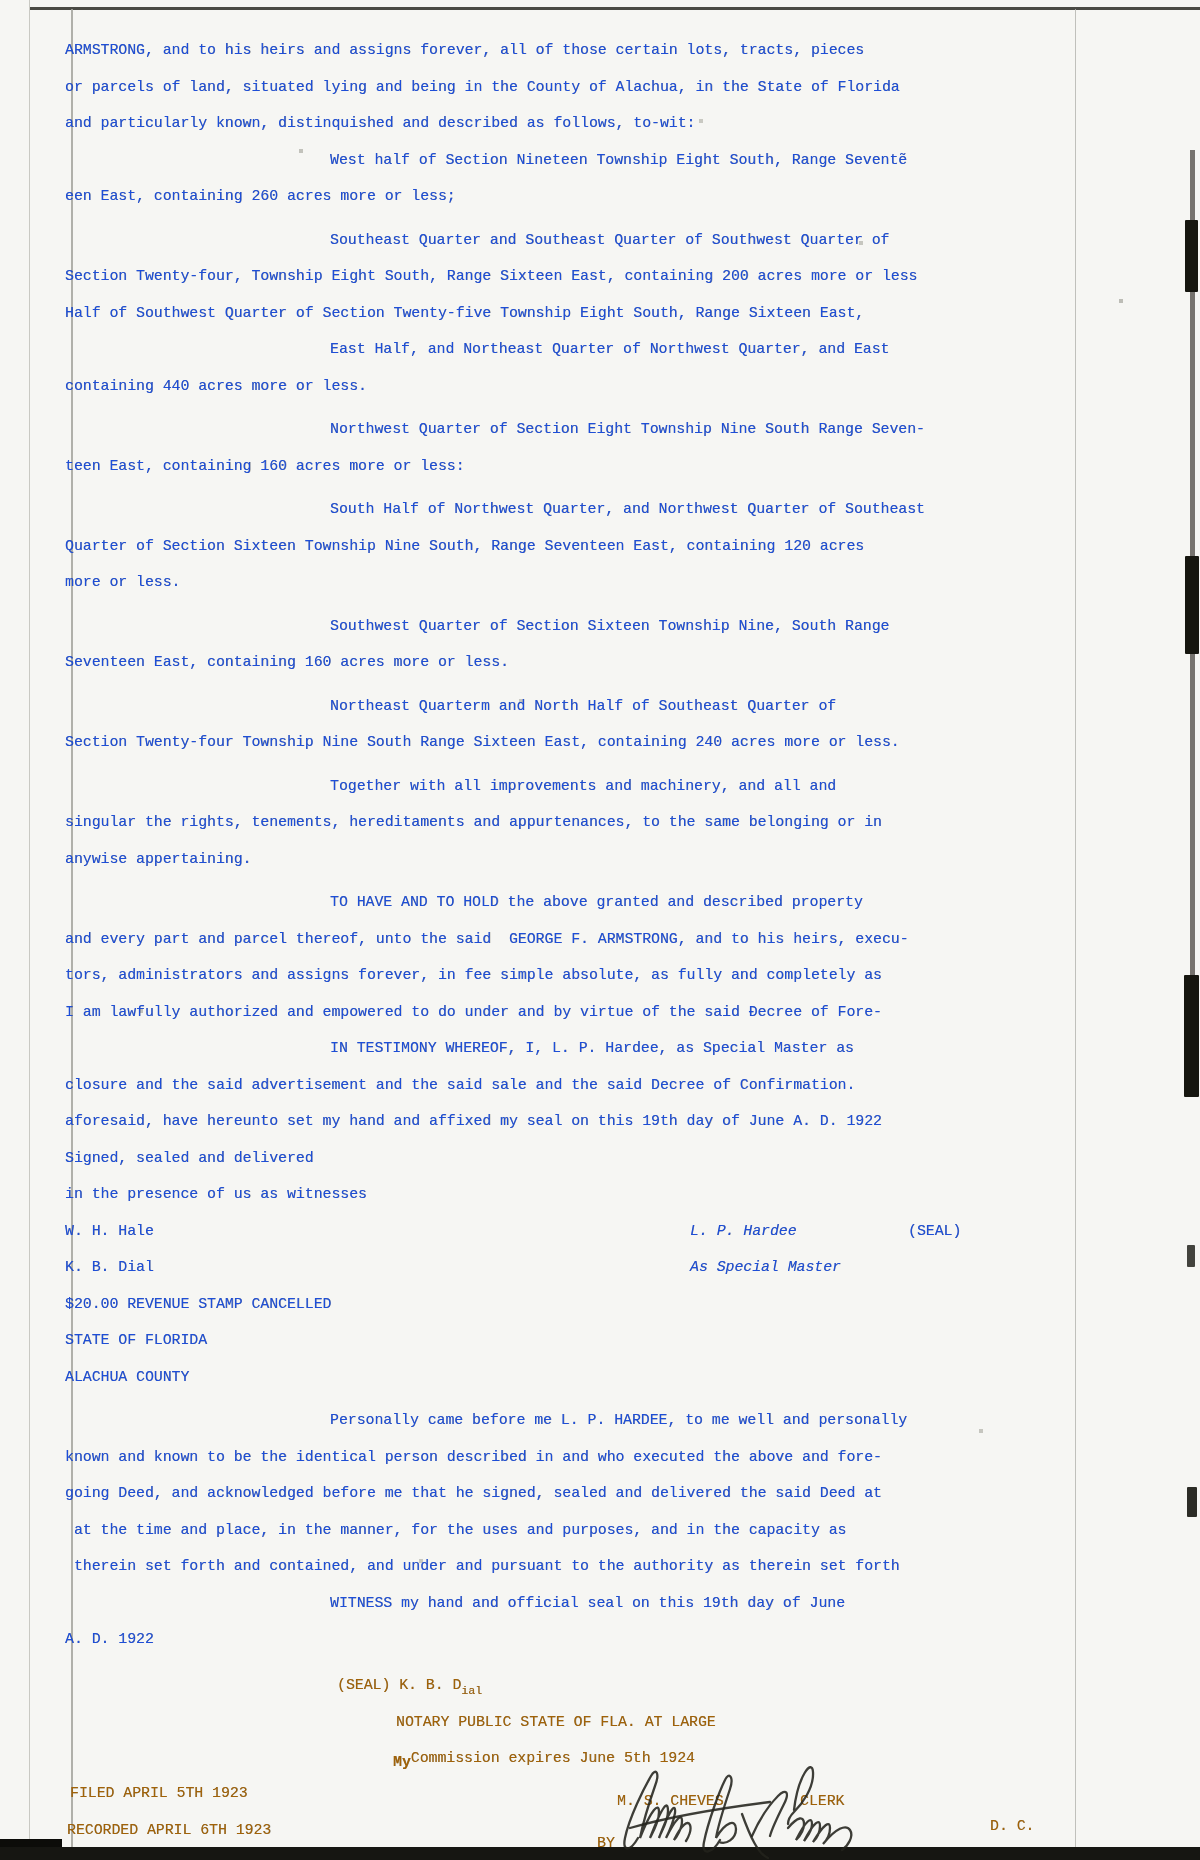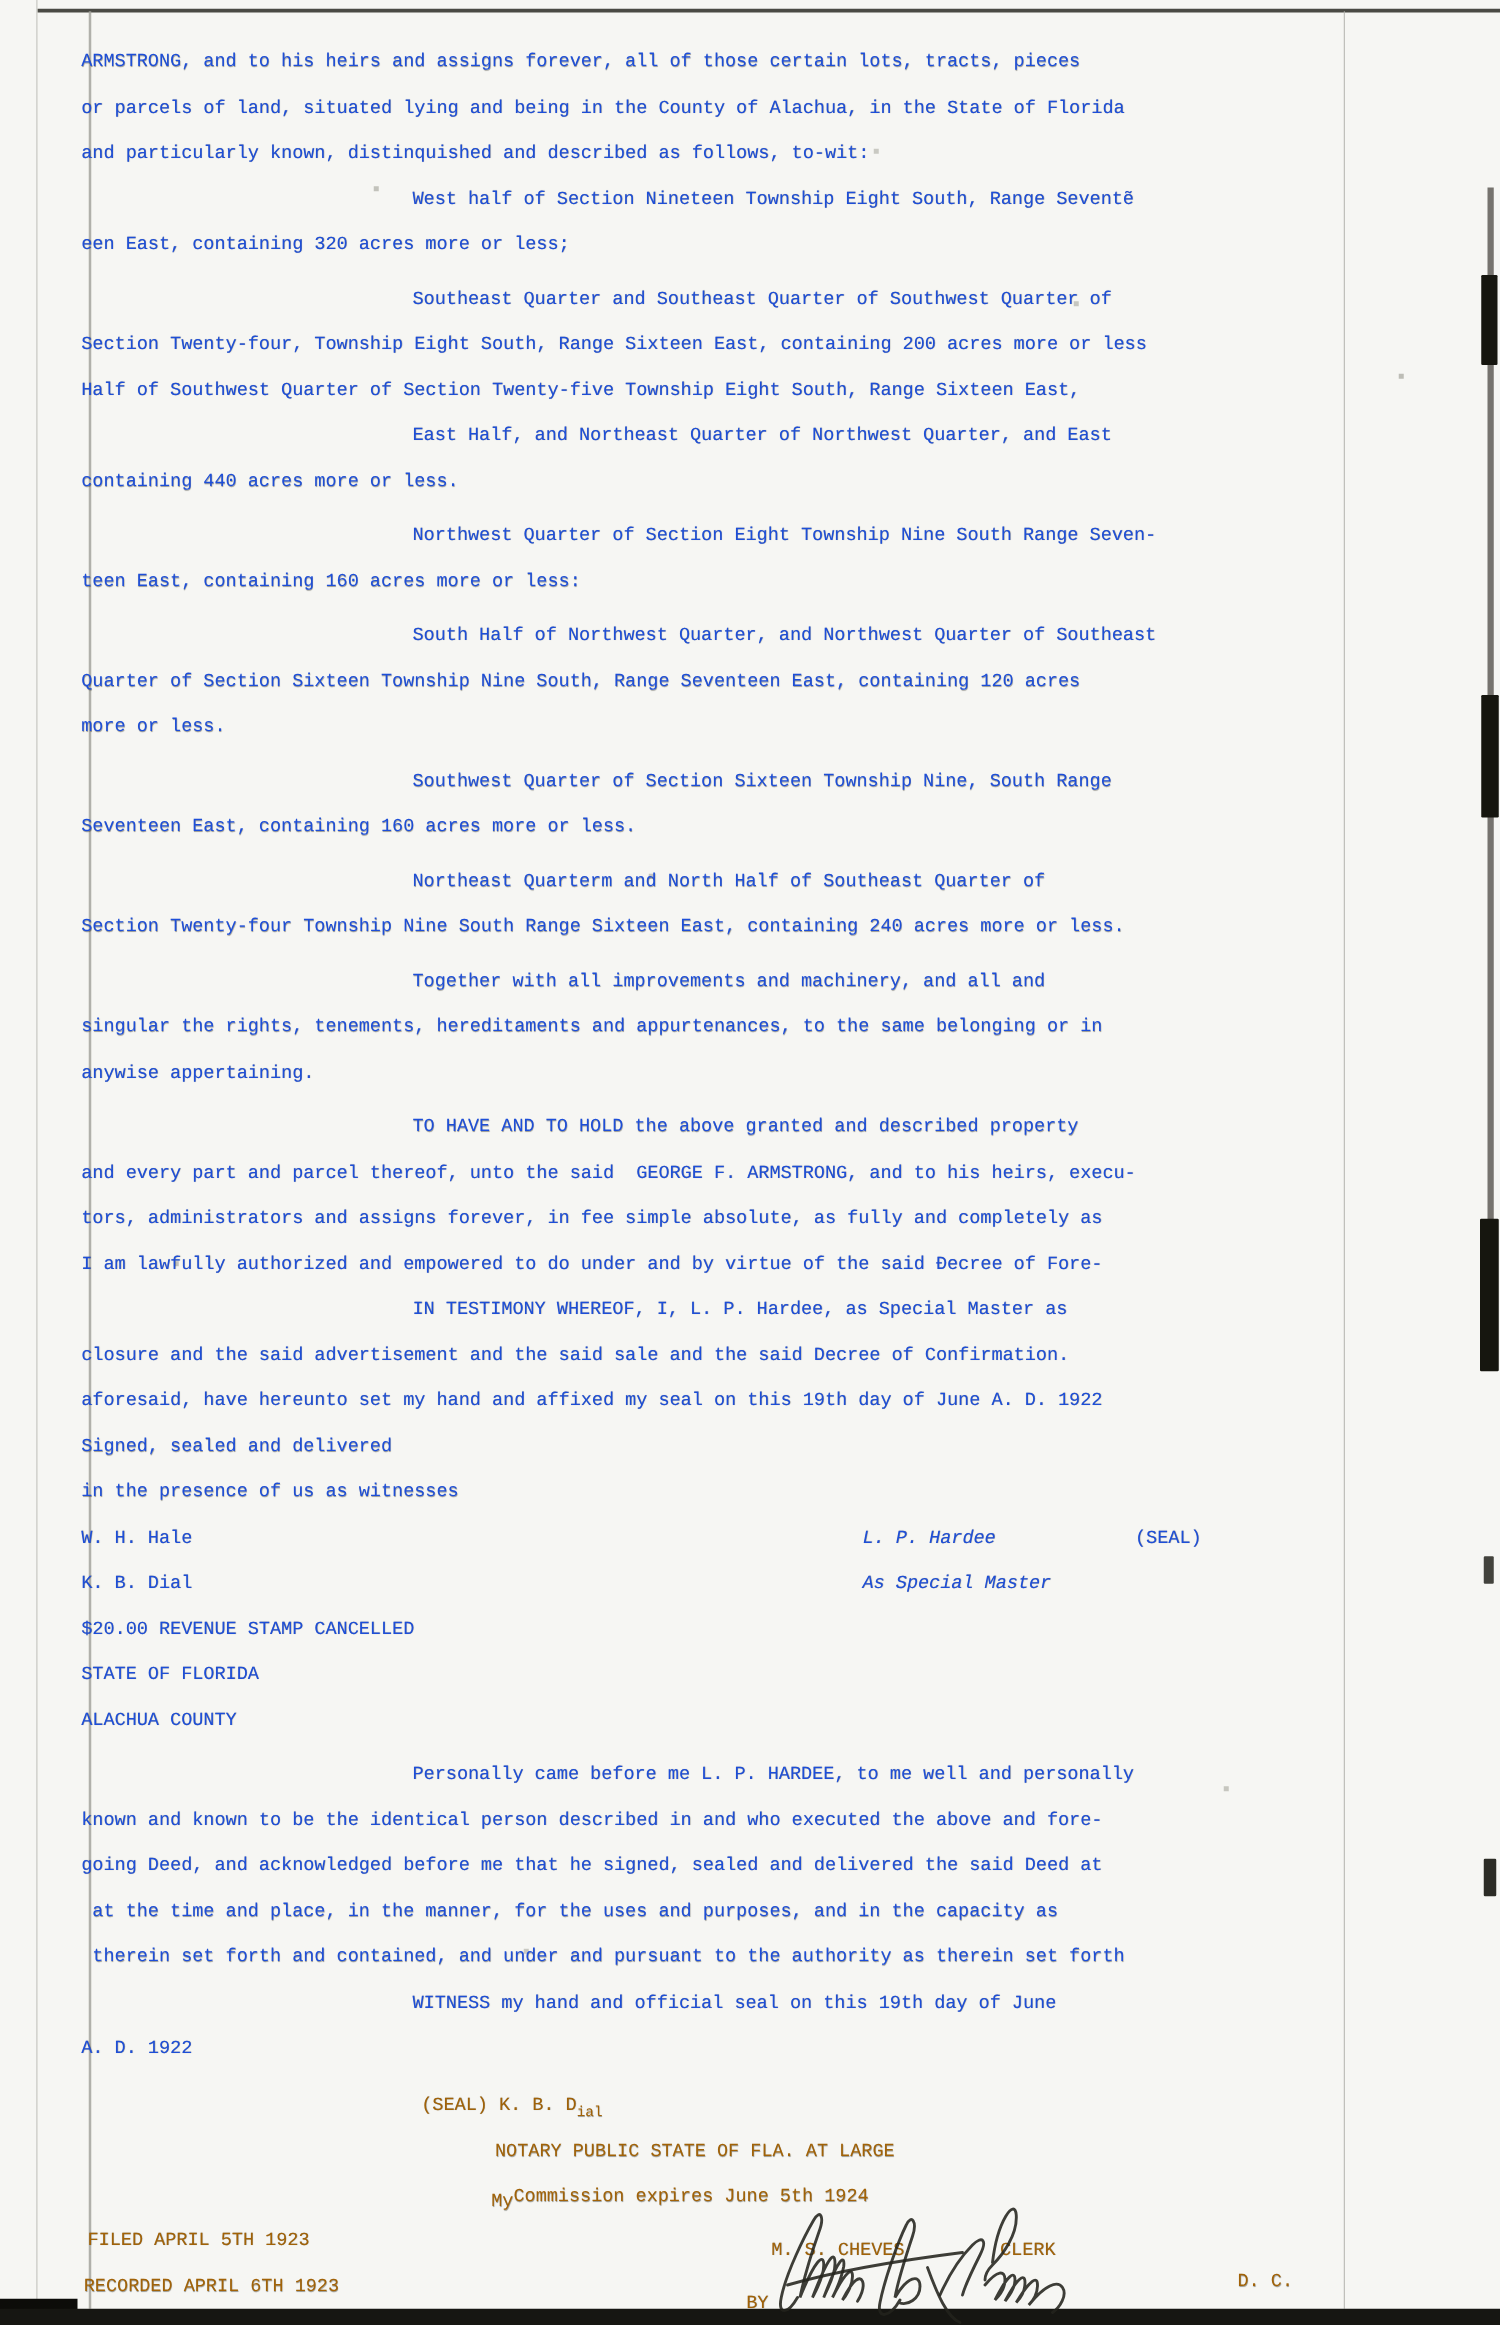--- a/index.html
+++ b/index.html
@@ -31,21 +31,21 @@
   
   .typed{color:#a16207;font-size:14.8px;text-shadow:0.3px 0.3px 0.6px rgba(40,40,32,.45);}
   .body-block{position:absolute;left:65px;top:32px;width:855px;}
   .row{position:relative;line-height:36.5px;white-space:pre;}
   .row.ind{padding-left:265px;}
   .row.gap{margin-top:7px;}
   .r1{position:absolute;left:625px;top:0;font-style:italic;}
   .r2{position:absolute;left:815px;top:0;margin-left:28px;}
   .abs{position:absolute;white-space:pre;line-height:18px;}
   .sub{font-size:11.5px;position:relative;top:5px;}
-  .low{position:relative;top:4px;}
+  .low{position:relative;top:4px;font-weight:bold;}
   .sig{position:absolute;left:602px;top:1758px;width:316px;height:102px;}
   .sig path{fill:none;stroke:#23231d;stroke-width:2.3;stroke-linecap:round;opacity:.88;}
 </style>
 </head>
 <body style="background: rgb(246, 246, 243);">
 
 <div class="page">
 
   <div class="rule rule-top"></div>
   <div class="rule rule-left-outer"></div>
@@ -59,21 +59,21 @@
   <div class="blob blob5"></div>
   <div class="bottom-notch"></div>
   <div class="bottom-bar"></div>
   <div class="specks"></div>
 
   <div id="body-lines" class="body-block typed" style="color: #1d4ed8;">
       <div class="row"><span>ARMSTRONG, and to his heirs and assigns forever, all of those certain lots, tracts, pieces</span></div>
       <div class="row"><span>or parcels of land, situated lying and being in the County of Alachua, in the State of Florida</span></div>
       <div class="row"><span>and particularly known, distinquished and described as follows, to-wit:</span></div>
       <div class="row ind"><span>West half of Section Nineteen Township Eight South, Range Seventẽ</span></div>
-      <div class="row"><span>een East, containing 320 acres more or less;</span></div>
+      <div class="row"><span>een East, containing 260 acres more or less;</span></div>
       <div class="row ind gap"><span>Southeast Quarter and Southeast Quarter of Southwest Quarter of</span></div>
       <div class="row"><span>Section Twenty-four, Township Eight South, Range Sixteen East, containing 200 acres more or less</span></div>
       <div class="row"><span>Half of Southwest Quarter of Section Twenty-five Township Eight South, Range Sixteen East,</span></div>
       <div class="row ind"><span>East Half, and Northeast Quarter of Northwest Quarter, and East</span></div>
       <div class="row"><span>containing 440 acres more or less.</span></div>
       <div class="row ind gap"><span>Northwest Quarter of Section Eight Township Nine South Range Seven-</span></div>
       <div class="row"><span>teen East, containing 160 acres more or less:</span></div>
       <div class="row ind gap"><span>South Half of Northwest Quarter, and Northwest Quarter of Southeast</span></div>
       <div class="row"><span>Quarter of Section Sixteen Township Nine South, Range Seventeen East, containing 120 acres</span></div>
       <div class="row"><span>more or less.</span></div>

